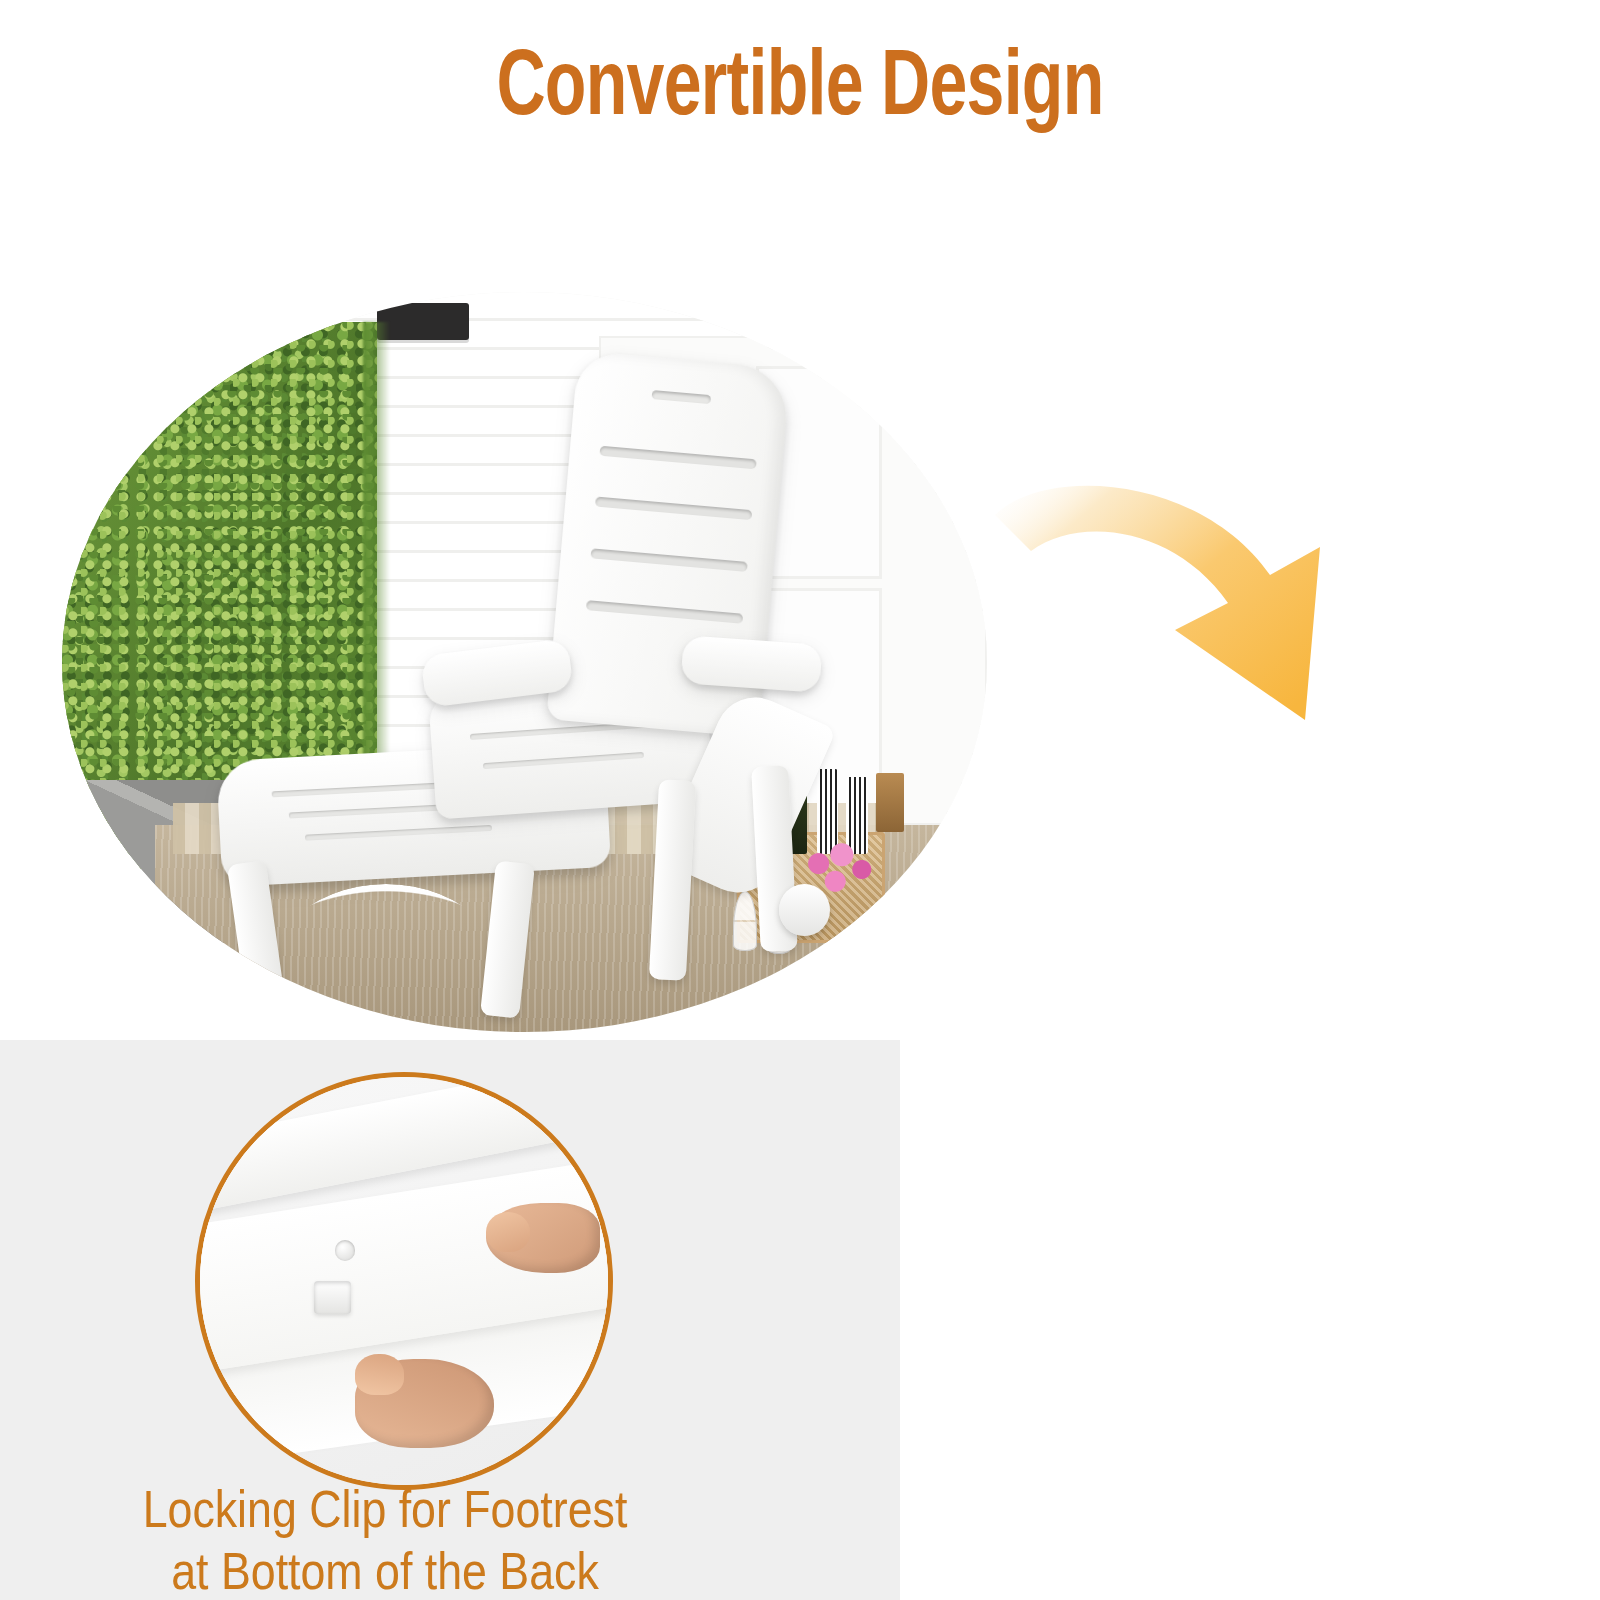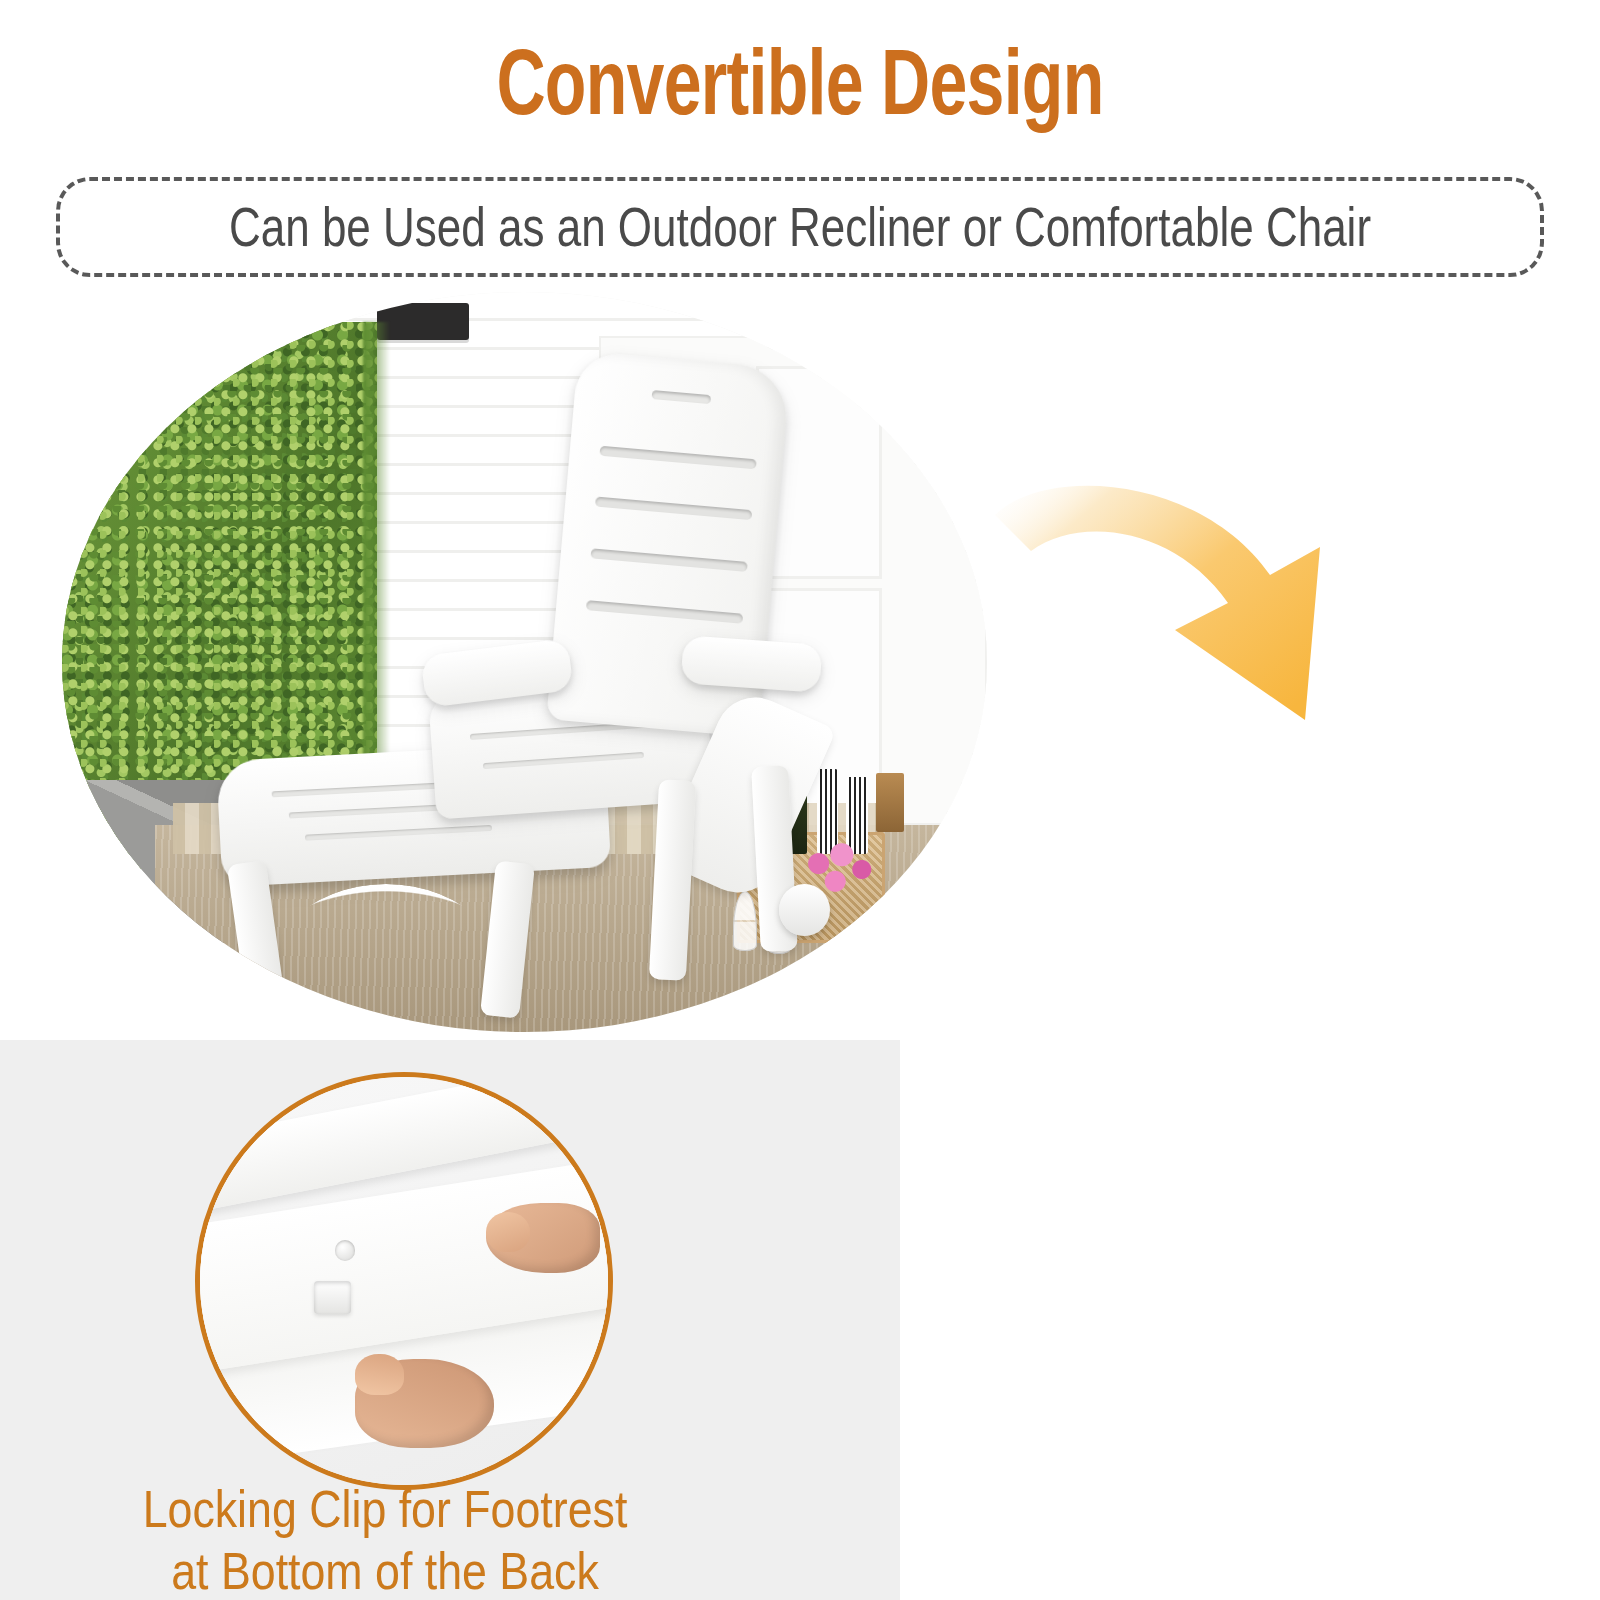--- a/index.html
+++ b/index.html
@@ -339,23 +339,20 @@
   }
   .caption span{display:block;}
 </style>
 </head>
 <body>
 
 <div class="stage">
 
   <div class="title">Convertible Design</div>
 
-  <div class="subtitle-box">
-    <div class="subtitle-text">Can be Used as an Outdoor Recliner or Comfortable Chair</div>
-  </div>
 
   <div class="gray-panel2">
     
   </div>
 
   <div class="photo-main">
     <div class="pm-wall"></div>
     <div class="pm-panelwall"></div>
     <div class="pm-panel-a"></div>
     <div class="pm-panel-b"></div>

